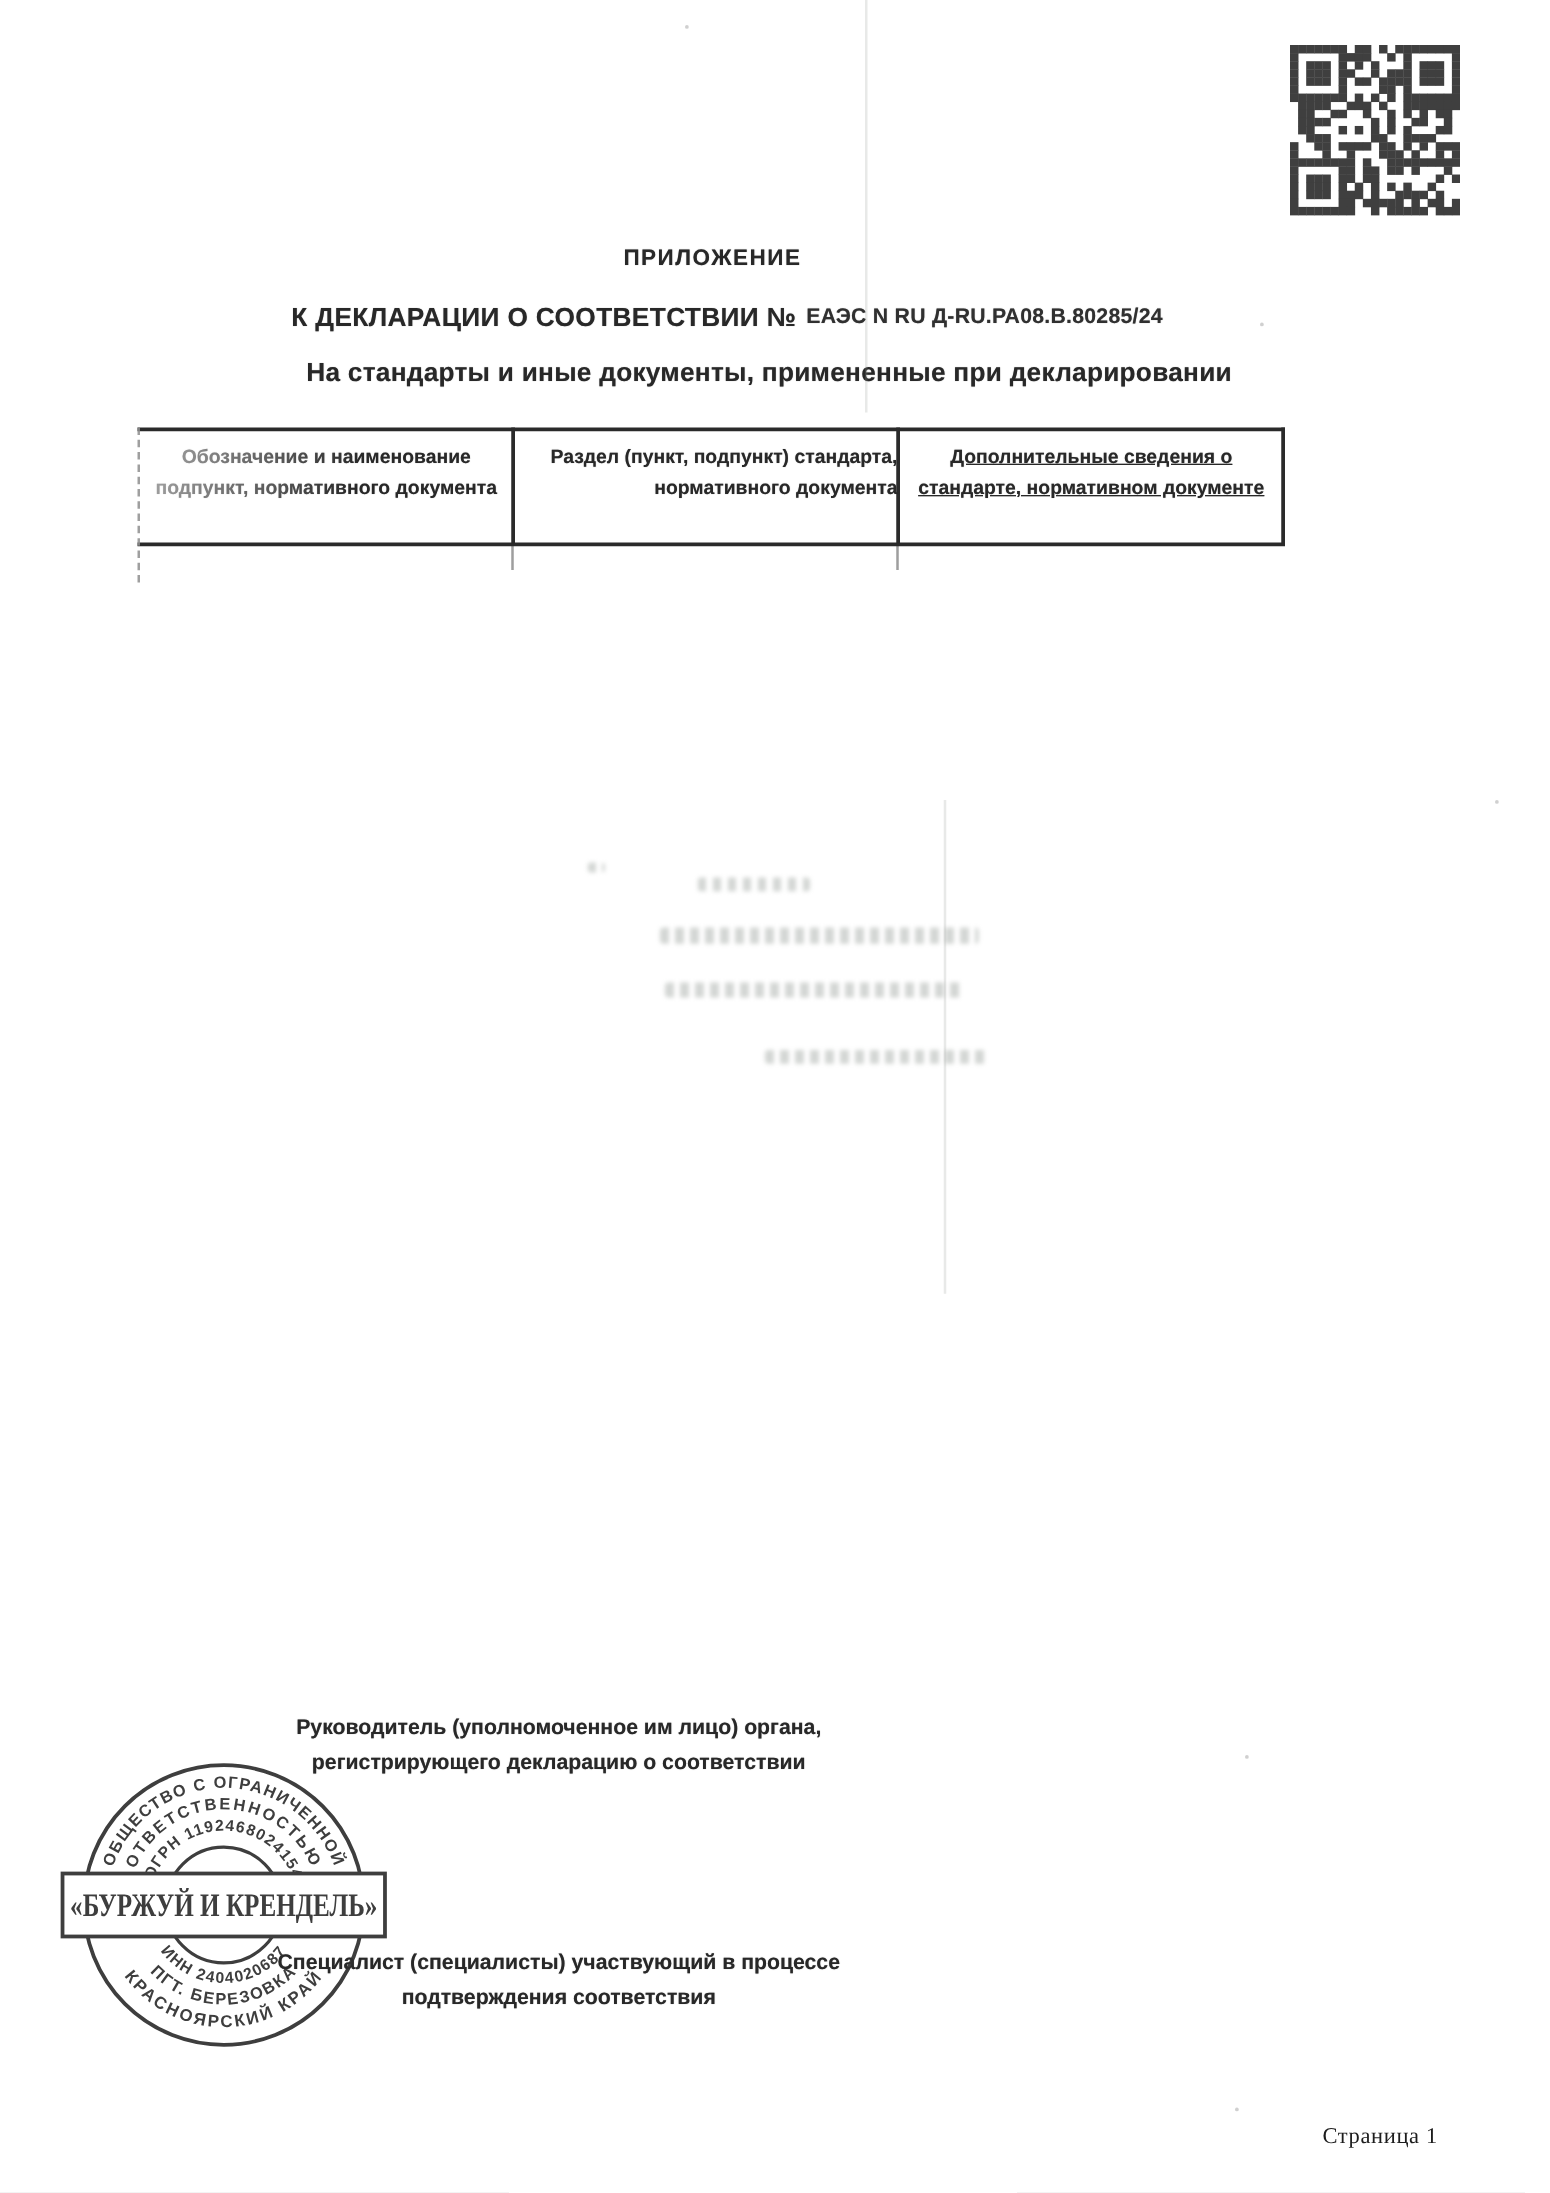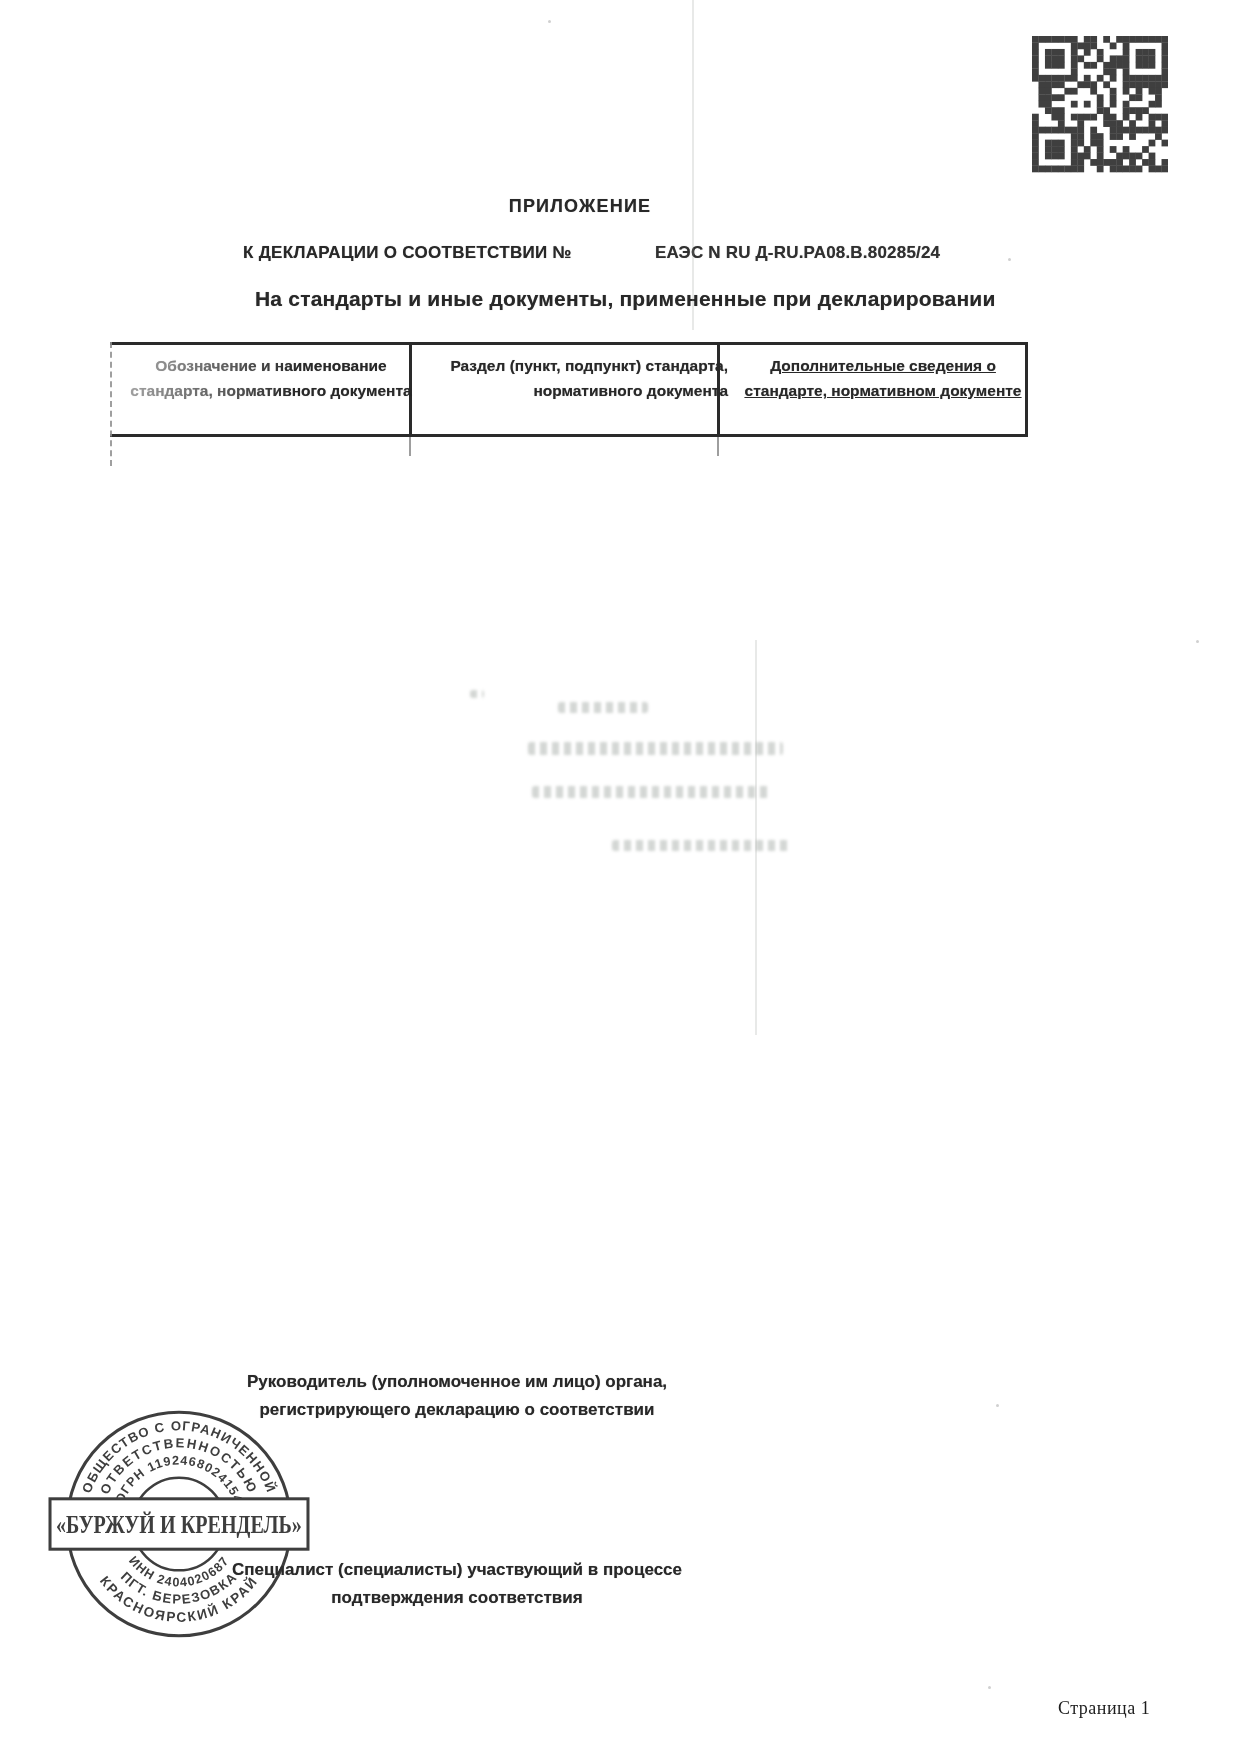--- a/index.html
+++ b/index.html
@@ -2,23 +2,23 @@
 <html><head>
 <meta charset="utf-8">
 <style>
   html,body{margin:0;padding:0;background:#e9e9e9;}
   .page{
     position:relative;width:1240px;height:1754px;margin:0 auto;
     background:#ffffff;overflow:hidden;
     font-family:"Liberation Sans",sans-serif;color:#262626;
   }
   .abs{position:absolute;}
-  .b{font-weight:bold;color:#282828;text-shadow:0 0 0.7px rgba(40,40,40,0.55);margin-left:10px;}
+  .b{font-weight:bold;color:#282828;text-shadow:0 0 0.7px rgba(40,40,40,0.55);}
   .title{top:196px;left:0;width:1140px;text-align:center;font-size:18px;letter-spacing:1.2px;}
-  .decl-prefix{top:243px;left:233px;font-size:17px;letter-spacing:0.3px;}
+  .decl-prefix{top:243px;left:233px;font-size:21px;letter-spacing:0.3px;}
   .decl-number{top:243px;left:645px;font-size:17px;letter-spacing:0.2px;color:#303030;}
   .subtitle{top:287px;left:245px;font-size:21px;letter-spacing:0.2px;}
   
   .th{top:353px;font-size:15.5px;line-height:25px;text-align:center;}
   .th-1{left:112px;width:298px;
         -webkit-mask-image:linear-gradient(105deg,rgba(0,0,0,.38),#000 58%);
         mask-image:linear-gradient(105deg,rgba(0,0,0,.38),#000 58%);}
   .th-2{left:412px;width:306px;text-align:right;}
   .th-3{left:720px;width:306px;text-decoration:underline;}
   .line{background:#2a2a2a;filter:blur(0.3px);}
@@ -318,21 +318,21 @@
   <div>
     <div class="abs line tline-top"></div>
     <div class="abs line tline-bottom"></div>
     <div class="abs tline-left"></div>
     <div class="abs line tline-v tline-v1"></div>
     <div class="abs line tline-v tline-v2"></div>
     <div class="abs line tline-v tline-vr"></div>
     <div class="abs line tline-ext" style="left:409px;"></div>
     <div class="abs line tline-ext" style="left:717px;"></div>
 
-    <div class="abs th th-1 b">Обозначение и наименование стандарта, нормативного документа</div>
+    <div class="abs th th-1 b">Обозначение и наименование подпункт, нормативного документа</div>
     <div class="abs th th-2 b">Раздел (пункт, подпункт) стандарта, нормативного документа</div>
     <div class="abs th th-3 b">Дополнительные сведения о стандарте, нормативном документе</div>
   </div>
 
   <div class="abs streak" style="left:692px;top:0;width:1.5px;height:330px;"></div>
   <div class="abs streak" style="left:755px;top:640px;width:2px;height:395px;"></div>
   <div class="abs smudge" style="left:470px;top:690px;width:14px;height:8px;"></div>
   <div class="abs smudge" style="left:558px;top:702px;width:90px;height:11px;"></div>
   <div class="abs smudge" style="left:528px;top:742px;width:255px;height:13px;"></div>
   <div class="abs smudge" style="left:532px;top:786px;width:240px;height:12px;"></div>

